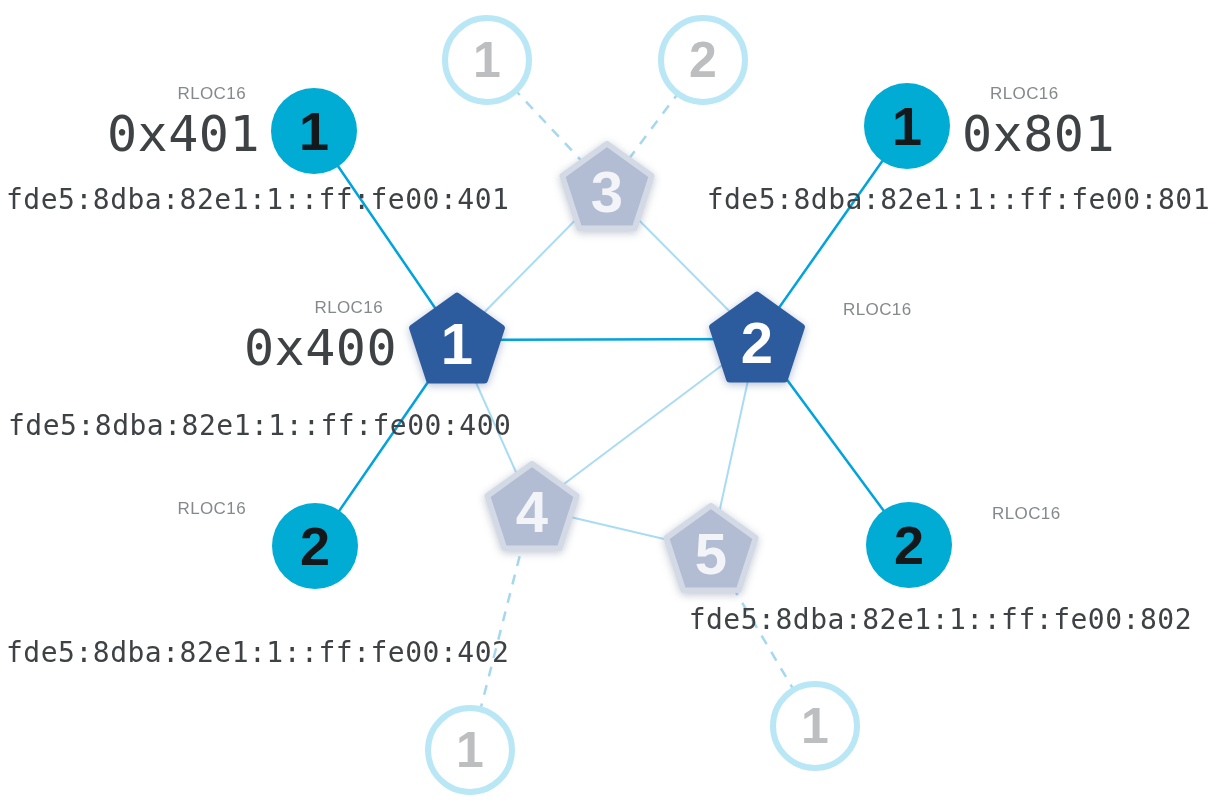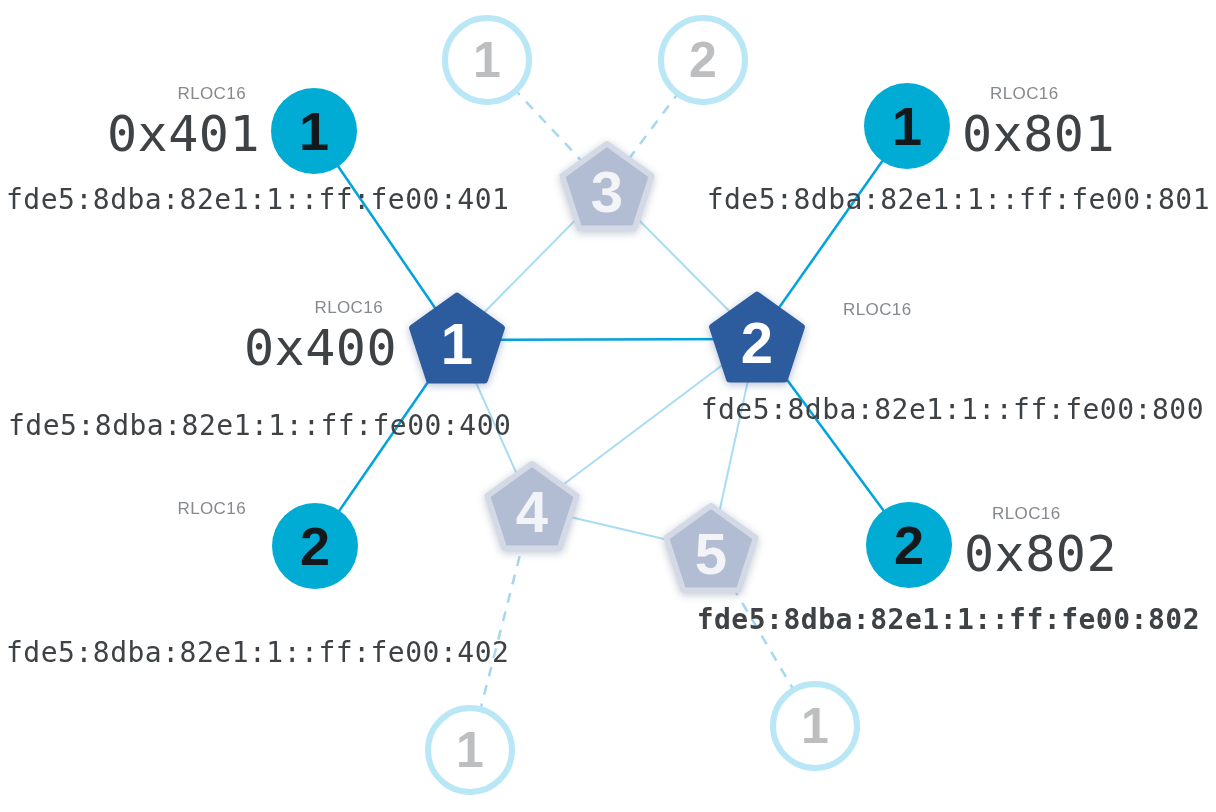--- a/index.html
+++ b/index.html
@@ -83,21 +83,20 @@
     <div class="ipv6" style="left: 8px; top: 394px; margin-top: 16px;">fde5:8dba:82e1:1::ff:fe00:400</div>
     <div class="node router-active" style="left: 710px; top: 292px;">
       <svg viewBox="0 0 100 100" xmlns="http://www.w3.org/2000/svg">
         <polygon points="50,3 97.5,37.1 79.4,92.8 20.6,92.8 2.5,37.1" fill="#2d5c9e" stroke="#2d5c9e" stroke-width="7" stroke-linejoin="round"></polygon>
       </svg>
       <span class="num">2</span>
     </div>
     <div class="rloc-block align-left" style="left: 815px; top: 300px;">
       <div class="rloc-label">RLOC16</div>
     </div>
-    <div class="ipv6" style="right: 12px; top: 394px;">fde5:8dba:82e1:1::ff:fe00:800</div>
     <div class="node router-faded" style="left: 560px; top: 141px;">
       <svg viewBox="0 0 100 100" xmlns="http://www.w3.org/2000/svg">
         <polygon points="50,3 97.5,37.1 79.4,92.8 20.6,92.8 2.5,37.1" fill="#b2bcd2" stroke="#d3dae6" stroke-width="6" stroke-linejoin="round"></polygon>
       </svg>
       <span class="num">3</span>
     </div>
     <div class="node router-faded" style="left: 485px; top: 461px;">
       <svg viewBox="0 0 100 100" xmlns="http://www.w3.org/2000/svg">
         <polygon points="50,3 97.5,37.1 79.4,92.8 20.6,92.8 2.5,37.1" fill="#b2bcd2" stroke="#d3dae6" stroke-width="6" stroke-linejoin="round"></polygon>
       </svg>
@@ -130,23 +129,22 @@
     <div class="rloc-block align-left" style="left: 962px; top: 84px;">
       <div class="rloc-label">RLOC16</div>
       <div class="rloc-value">0x801</div>
     </div>
     <div class="ipv6" style="right: 6px; top: 184px; text-align: center;">fde5:8dba:82e1:1::ff:fe00:801</div>
     <div class="node device-active" style="left: 866px; top: 502px; background: rgb(0, 171, 212);">
       <span class="num">2</span>
     </div>
     <div class="rloc-block align-left" style="left: 964px; top: 504px;">
       <div class="rloc-label">RLOC16</div>
-      <div class="rloc-value">0x802</div>
     </div>
-    <div class="ipv6" style="right: 16px; top: 604px; font-weight: bold;">fde5:8dba:82e1:1::ff:fe00:802</div>
+    <div class="ipv6" style="right: 24px; top: 604px;">fde5:8dba:82e1:1::ff:fe00:802</div>
     <div class="node device-faded" style="left: 442px; top: 15px; border-color: rgb(185, 231, 246);">
       <span class="num">1</span>
     </div>
     <div class="node device-faded" style="left: 658px; top: 15px; border-color: rgb(185, 231, 246);">
       <span class="num">2</span>
     </div>
     <div class="node device-faded" style="left: 425px; top: 705px; border-color: rgb(185, 231, 246);">
       <span class="num">1</span>
     </div>
     <div class="node device-faded" style="left: 770px; top: 681px; border-color: rgb(185, 231, 246);">

